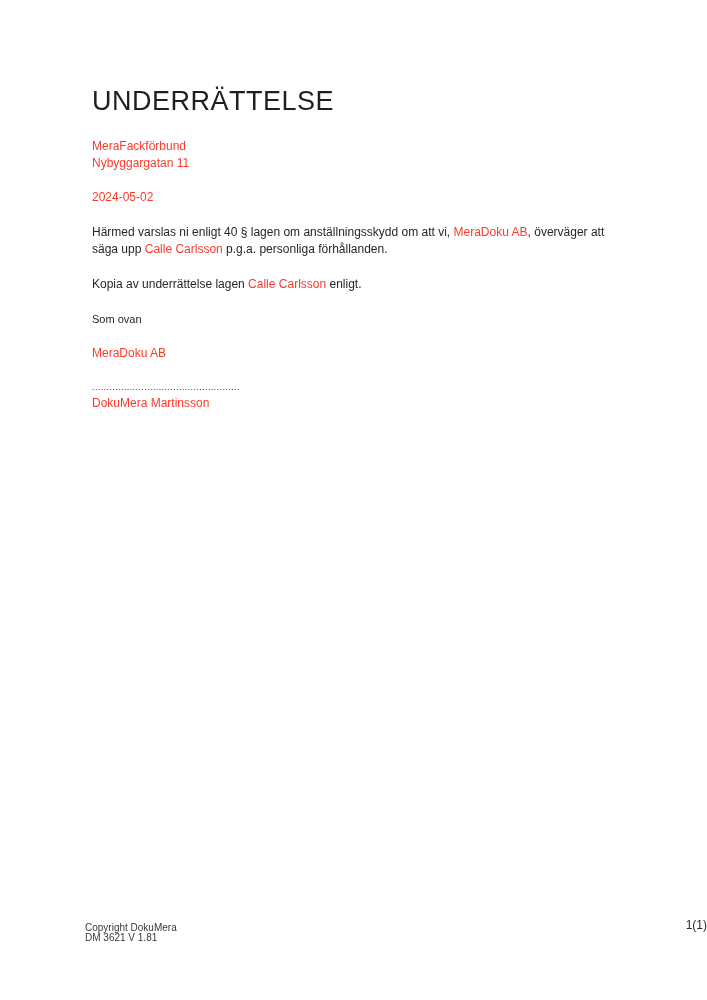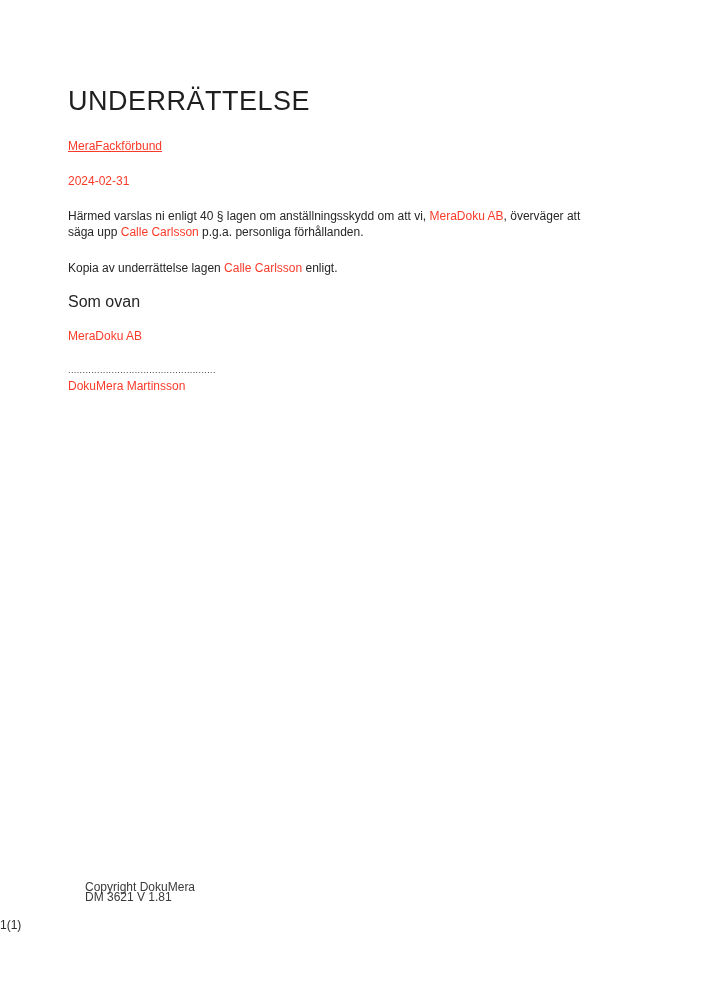--- a/index.html
+++ b/index.html
@@ -16,54 +16,53 @@
   .page{
     position:relative;
     width:707px;
     height:1000px;
     margin:0 auto;
     background:#ffffff;
     overflow:hidden;
   }
   .content{
     position:absolute;
-    left:68px;
+    left:92px;
     top:86px;
     width:535px;
   }
   .doc-title{
     font-size:27px;
     font-weight:400;
     letter-spacing:0.5px;
     color:#1f1f1f;
     line-height:30px;
   }
   .address{
     margin-top:22px;
     font-size:12px;
     line-height:16.5px;
     color:var(--red);
-    text-decoration:underline;
   }
   .date{
     margin-top:18px;
     font-size:12px;
     line-height:16px;
     color:var(--red);
   }
   .para{
     margin-top:19px;
     font-size:12px;
     line-height:16.5px;
     color:var(--text);
   }
   .para .red{color:var(--red);}
   .closing{
     margin-top:18px;
-    font-size:16px;
+    font-size:11px;
     line-height:16px;
   }
   .company-sign{
     margin-top:18px;
     font-size:12px;
     line-height:16px;
     color:var(--red);
   }
   .sign-block{
     margin-top:22px;
@@ -82,46 +81,47 @@
     margin-top:3px;
     font-size:12px;
     line-height:16px;
     color:var(--red);
   }
   .page-number{
     position:absolute;
     top:918px;
     left:0;
     width:100%;
-    text-align:left;
+    text-align:right;
     font-size:12px;
     color:#2b2b2b;
   }
   .copyright{
     position:absolute;
     left:85px;
-    top:882px;
-    font-size:12px;
+    top:923px;
+    font-size:10px;
     line-height:10px;
     color:var(--muted);
   }
 </style>
 </head>
 <body>
 
 <div class="page">
   <div class="content">
 
     <h1 class="doc-title">UNDERRÄTTELSE</h1>
 
     <div class="address">
       <div>MeraFackförbund</div>
+      <div>Nybyggargatan 11</div>
     </div>
 
-    <div class="date">2024-02-31</div>
+    <div class="date">2024-05-02</div>
 
     <p class="para"><span>Härmed varslas ni enligt 40 § lagen om anställningsskydd om att vi, </span><span class="red">MeraDoku AB</span><span>, överväger att säga upp </span><span class="red">Calle Carlsson</span><span> p.g.a. personliga förhållanden.</span></p>
 
     <p class="para"><span>Kopia av underrättelse lagen </span><span class="red">Calle Carlsson</span><span> enligt.</span></p>
 
     <div class="closing">Som ovan</div>
 
     <div class="company-sign">MeraDoku AB</div>
 
     <div class="sign-block">

